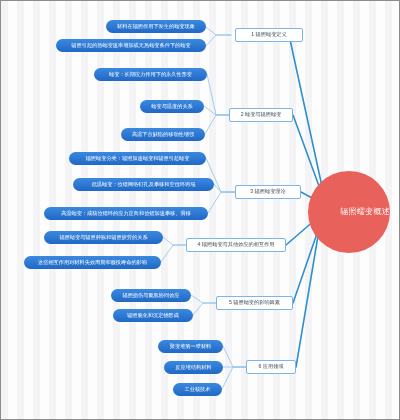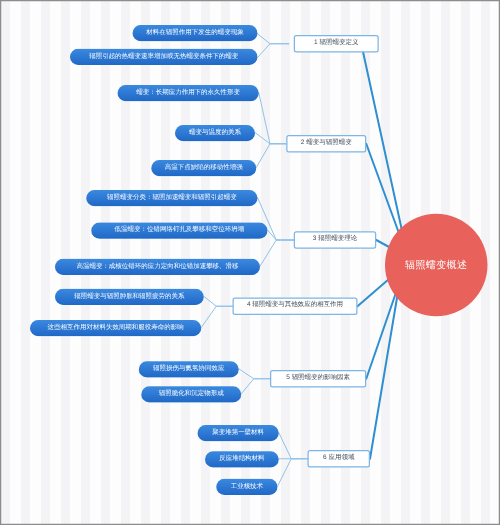--- a/index.html
+++ b/index.html
@@ -117,21 +117,21 @@
 
       <path d="M215 302 L202 302 L190 294"></path>
       <path d="M215 302 L202 302 L192 314"></path>
 
       <path d="M245 366 L232 366 L222 345"></path>
       <path d="M245 366 L232 366 L222 366"></path>
       <path d="M245 366 L232 366 L221 388"></path>
     </g>
   </svg>
 
-  <div class="root-node" style="left:307px; top:170px; width:82px; height:82px;">
+  <div class="root-node" style="left:307px; top:170px; width:82px; height:82px;justify-content:flex-end;">
     <span>辐照蠕变概述</span>
   </div>
 
   <div class="branch-node" style="left:234px; top:27px; width:68px; height:14px;">
     <span>1 辐照蠕变定义</span>
   </div>
   <div class="leaf-node" style="left:105px; top:19px; width:100px; height:13px;">
     <span>材料在辐照作用下发生的蠕变现象</span>
   </div>
   <div class="leaf-node" style="left:55px; top:38px; width:150px; height:13px;">

